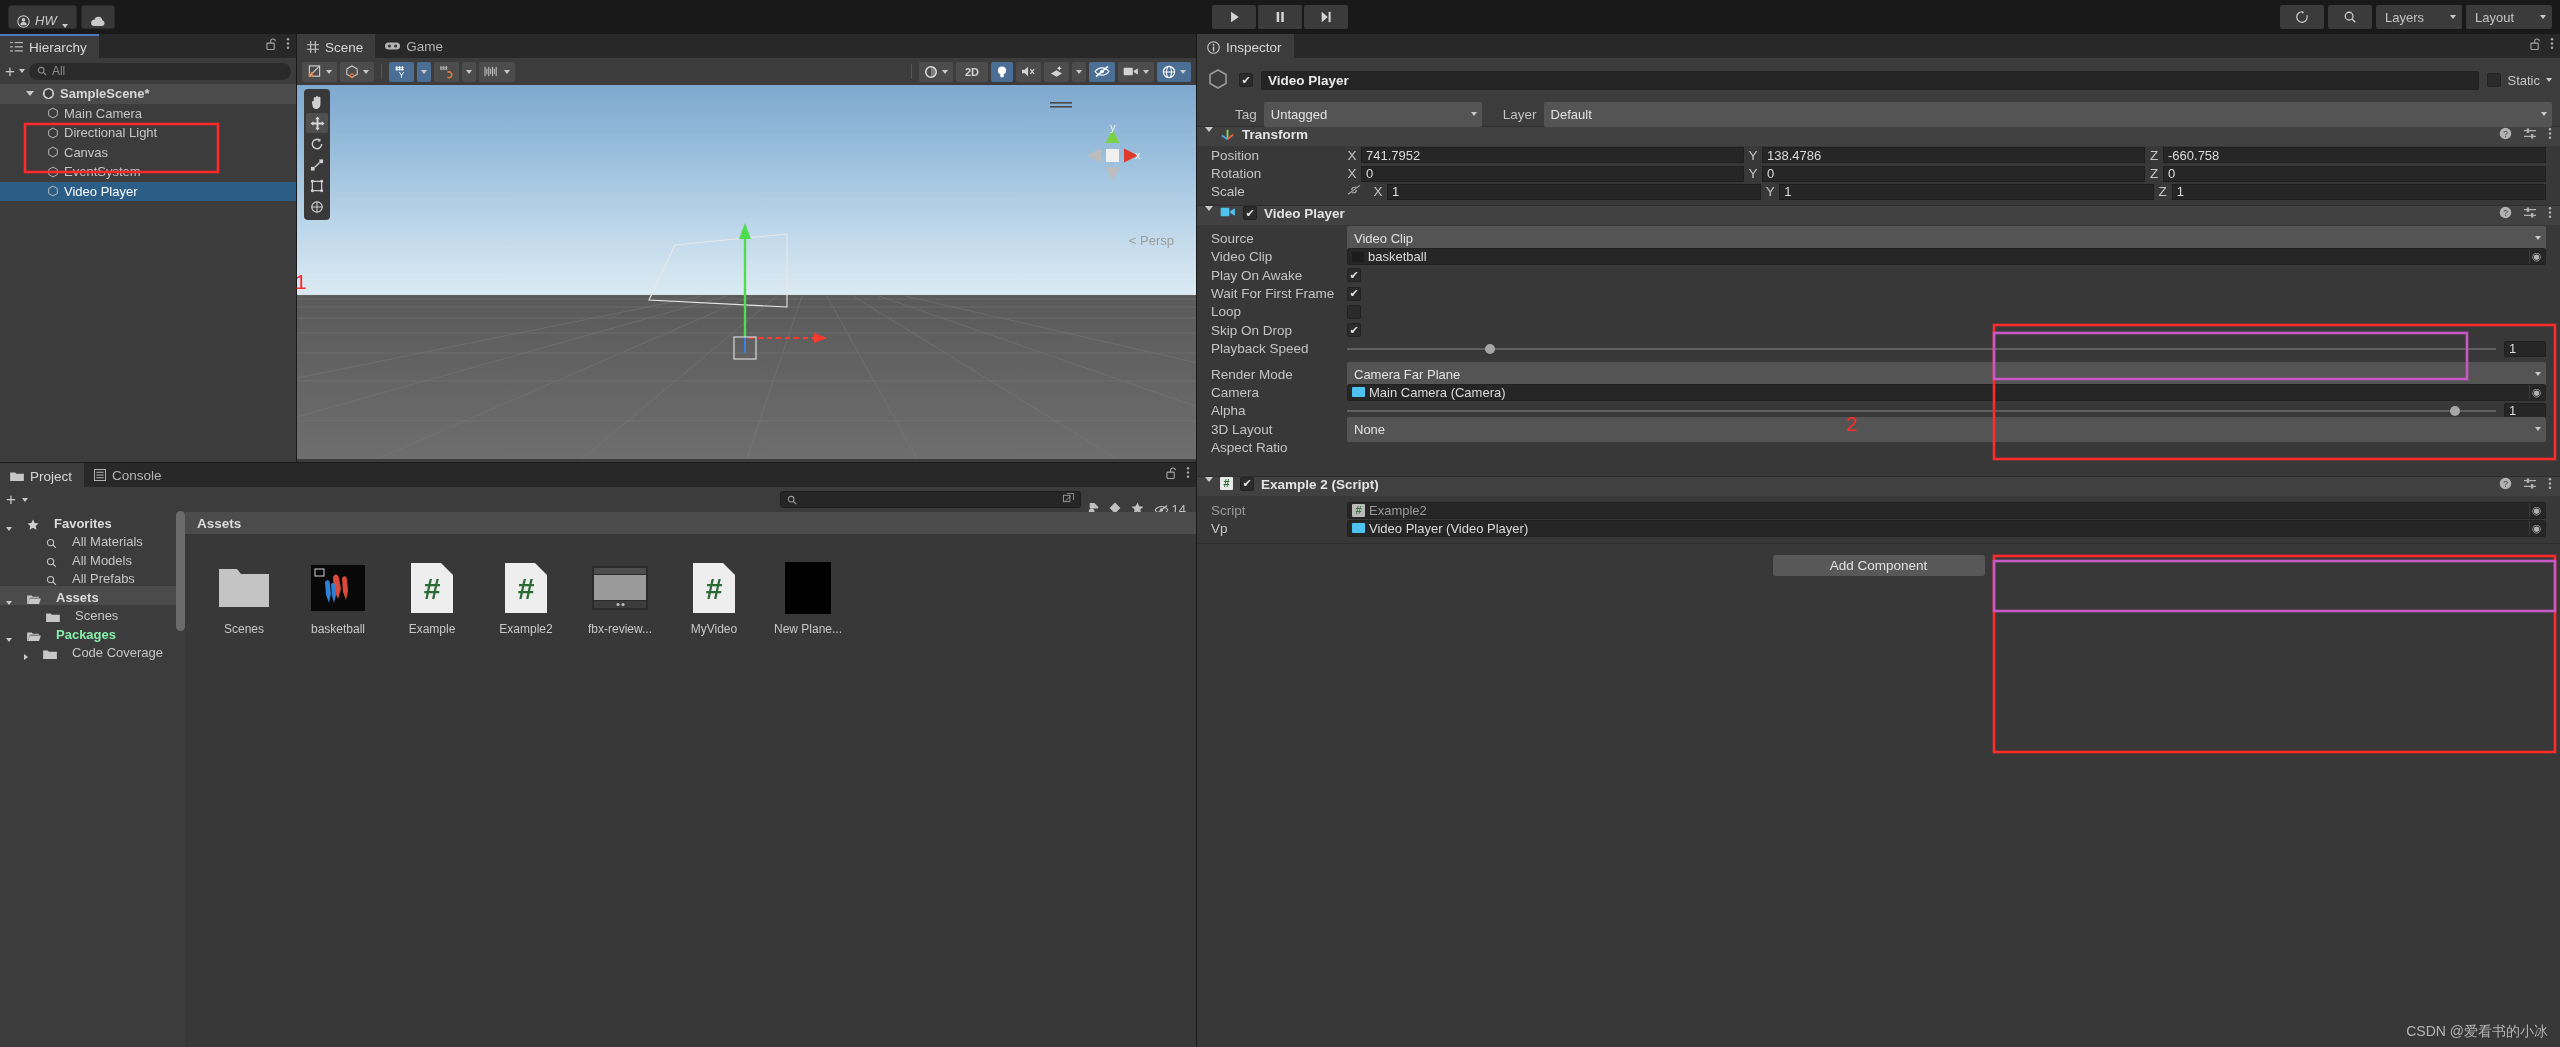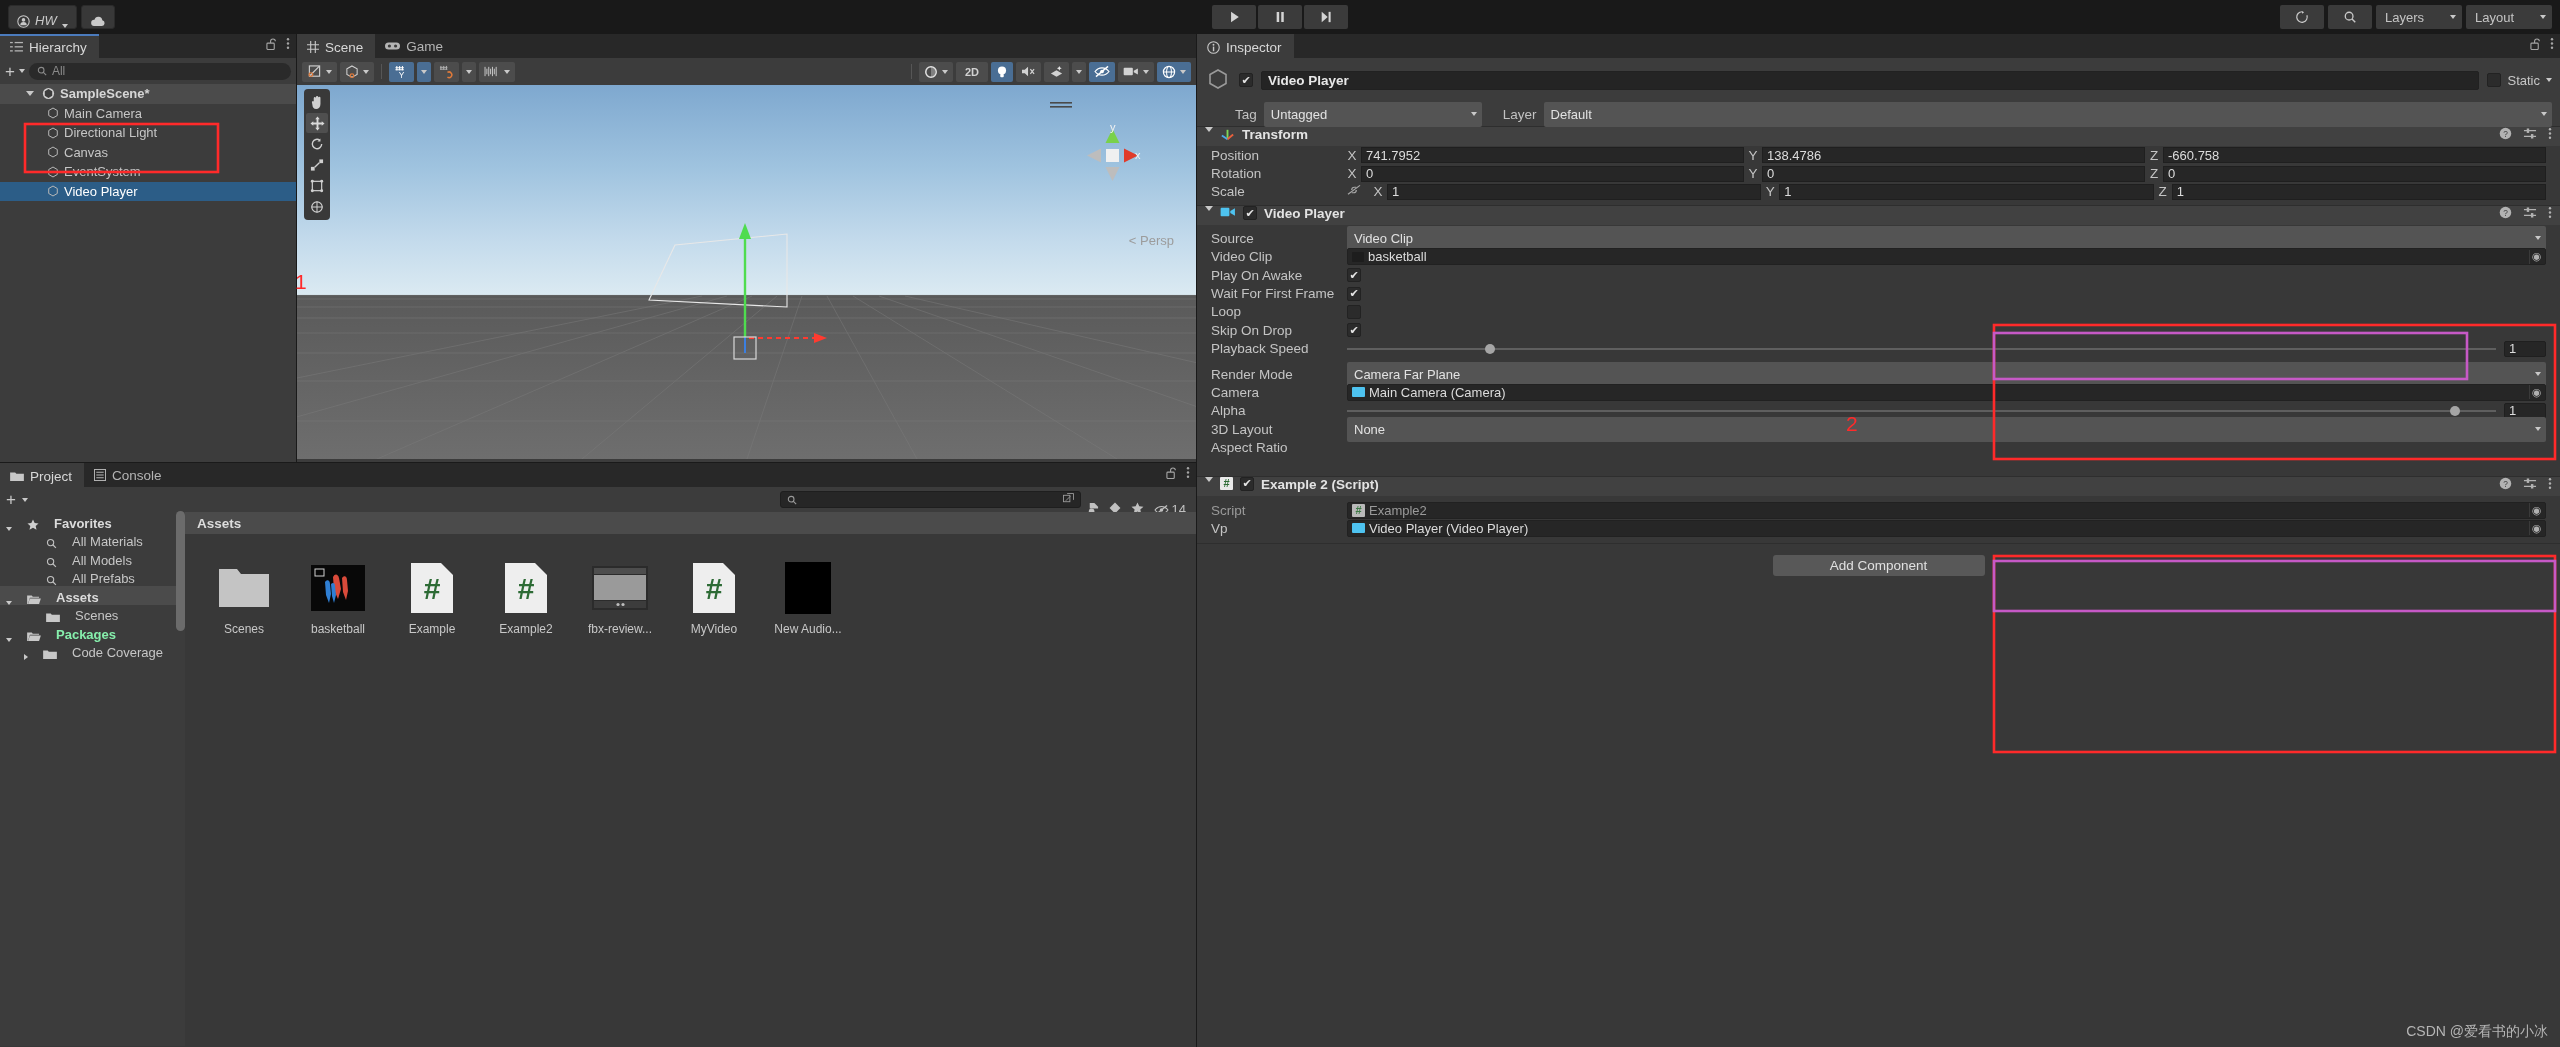--- a/index.html
+++ b/index.html
@@ -706,21 +706,21 @@
                 </svg>
               </div>
               <div class="cap">MyVideo</div>
             </div>
             <div class="gitem">
               <div class="thumb">
                 <svg width="46" height="52" viewBox="0 0 46 52">
                   <rect width="46" height="52" fill="#000000"></rect>
                 </svg>
               </div>
-              <div class="cap">New Audio...</div>
+              <div class="cap">New Plane...</div>
             </div>
           </div>
       </div>
     </div>
     <div class="scroll-v" style="left:176px;top:48px">
       <div class="thumbv"></div>
     </div>
   </div>
 
   <div class="panel" id="inspector">

